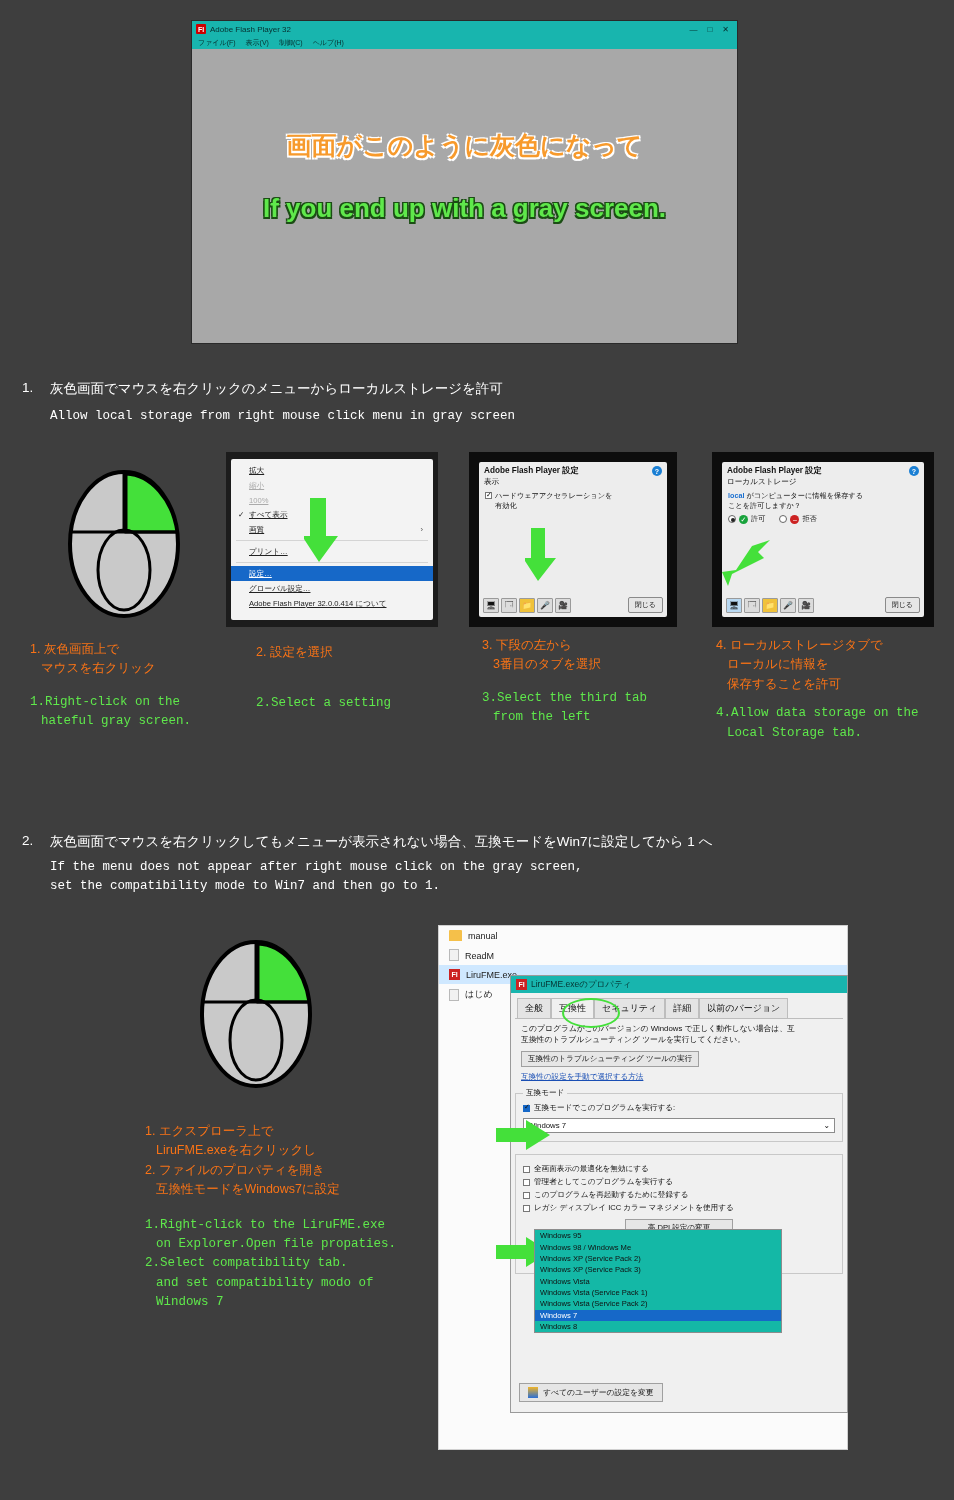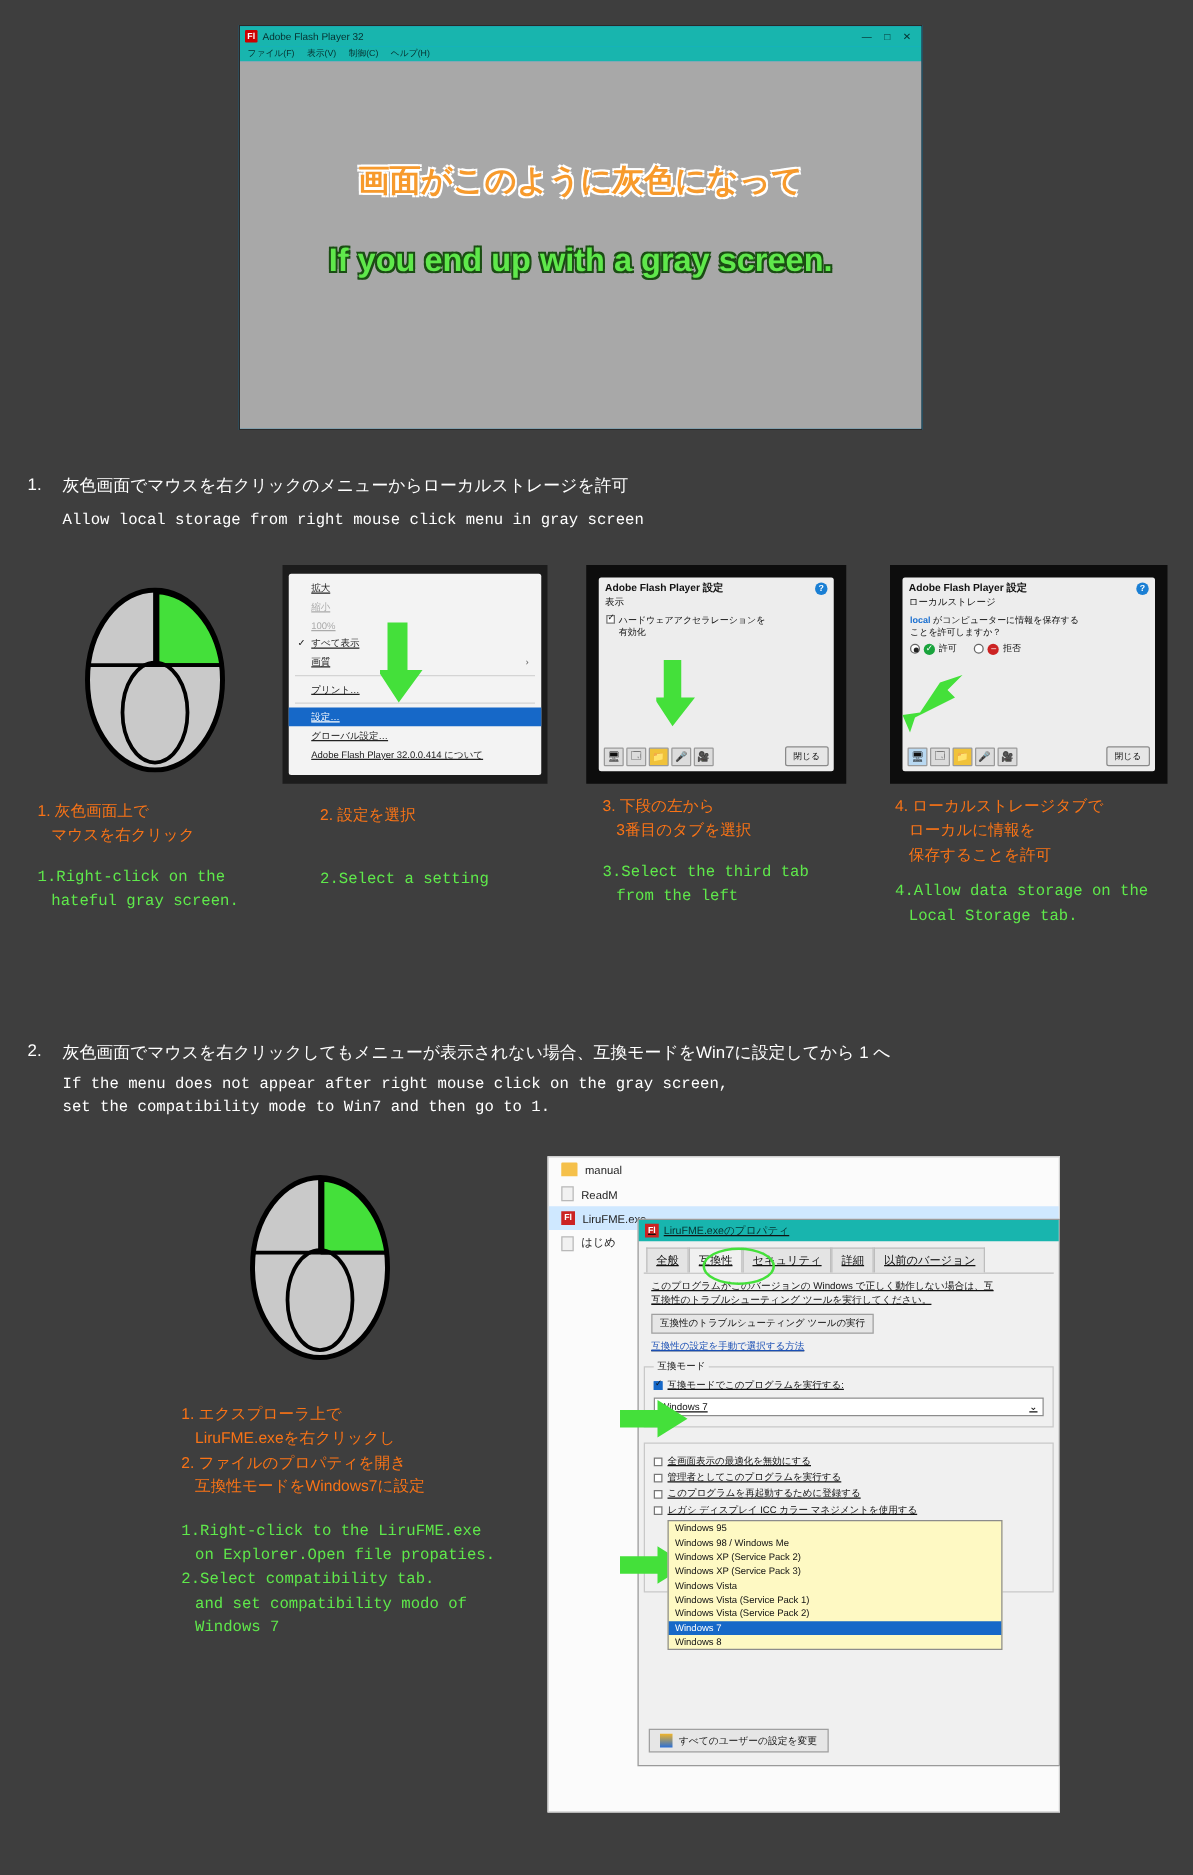--- a/index.html
+++ b/index.html
@@ -130,21 +130,21 @@
   .exp-row { display:flex; align-items:flex-end; gap:6px; padding:4px 10px;
              font-size:9px; color:#222; }
   .exp-row.sel { background:#cfe8ff; }
   .folder-ic { width:13px;height:11px;background:#f5c04a;border-radius:1px 1px 0 0; flex:none;}
   .file-ic { width:10px;height:12px;background:#f1f1f1;border:1px solid #b9b9b9; flex:none;}
   .exe-ic { width:11px;height:11px;background:#cc2222;color:#fff;font-size:7px;
             display:flex;align-items:center;justify-content:center;font-weight:bold; flex:none;}
 
   .propdlg {
     position:absolute; left:510px; top:975px; width:338px; height:438px;
-    background:#f0f0f0; border:1px solid #9a9a9a; font-size:8.5px; color:#111;text-decoration:underline;
+    background:#f0f0f0; border:1px solid #9a9a9a; font-size:8.5px; color:#111;
   }
   .prop-title { height:17px; background:#18b5ae; display:flex; align-items:center;
                 gap:4px; padding:0 5px; font-size:8.5px; color:#053331; }
   .prop-tabs { display:flex; gap:0; padding:5px 6px 0 6px; position:relative; }
   .prop-tab { font-size:9px; padding:3px 7px; border:1px solid #bdbdbd;
               border-bottom:none; background:#e4e4e4; }
   .prop-tab.active { background:#f0f0f0; }
   .prop-body { border-top:1px solid #bdbdbd; margin:0 4px; padding:5px 6px;
                font-size:7.8px; line-height:1.4; }
   .btn-sm { border:1px solid #a0a0a0; background:#e6e6e6; padding:2px 6px;
@@ -153,21 +153,21 @@
   .group {
     border:1px solid #c8c8c8; margin:5px 4px; padding:6px 7px 8px 7px; position:relative;
   }
   .group-label { position:absolute; top:-6px; left:7px; background:#f0f0f0;
                  padding:0 3px; font-size:7.6px; }
   .select-box {
     border:1px solid #8c8c8c; background:#fff; font-size:7.8px; padding:2px 4px;
     display:flex; align-items:center; justify-content:space-between; margin-top:5px;
   }
   .dropdown {
-    position:absolute; left:23px; top:240px; width:268px; background:#fef9c3;
+    position:absolute; left:23px; top:253px; width:248px; background:#14b8a6;
     border:1px solid #8c8c8c; font-size:7.6px; z-index:5;
   }
   .dd-item { padding:1.2px 5px; }
   .dd-item.sel { background:#1668c8; color:#fff; }
   .cb-line { display:flex; gap:4px; align-items:center; margin:3px 0; font-size:7.6px; }
   .hidpi { text-align:center; margin-top:6px; }
   .allusers {
     position:absolute; left:8px; bottom:10px; border:1px solid #a0a0a0;
     background:#e6e6e6; font-size:7.8px; padding:3px 8px; display:flex;
     align-items:center; gap:5px;

